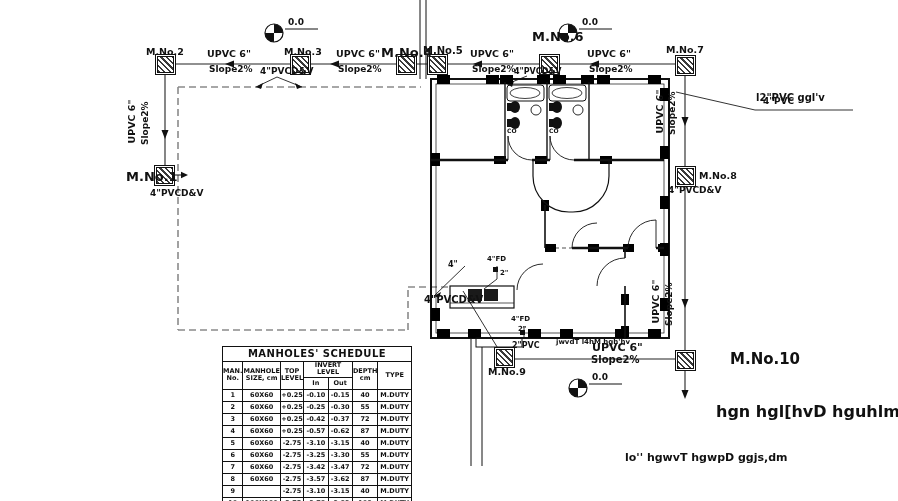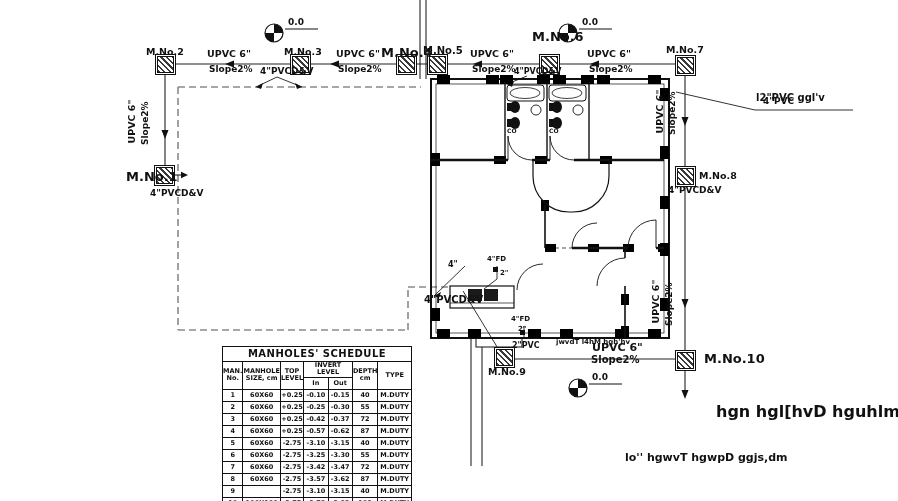--- a/index.html
+++ b/index.html
@@ -211,21 +211,21 @@
 
   <span class="lbl" style="left:126px;top:170px;font-size:13px">M.No.1</span>
   <span class="lbl" style="left:146px;top:47px;font-size:9.5px">M.No.2</span>
   <span class="lbl" style="left:284px;top:47px;font-size:9.5px">M.No.3</span>
   <span class="lbl" style="left:381px;top:46px;font-size:13px">M.No.4</span>
   <span class="lbl" style="left:423px;top:46px;font-size:10px">M.No.5</span>
   <span class="lbl" style="left:532px;top:30px;font-size:13px">M.No.6</span>
   <span class="lbl" style="left:666px;top:45px;font-size:9.5px">M.No.7</span>
   <span class="lbl" style="left:699px;top:171px;font-size:9.5px">M.No.8</span>
   <span class="lbl" style="left:488px;top:367px;font-size:9.5px">M.No.9</span>
-  <span class="lbl" style="left:704px;top:352px;font-size:13px">M.No.10</span>
+  <span class="lbl" style="left:730px;top:352px;font-size:15px">M.No.10</span>
 
   <span class="lbl" style="left:207px;top:49px;font-size:9.5px">UPVC 6"</span>
   <span class="lbl" style="left:209px;top:65px;font-size:9px">Slope2%</span>
   <span class="lbl" style="left:336px;top:49px;font-size:9.5px">UPVC 6"</span>
   <span class="lbl" style="left:338px;top:65px;font-size:9px">Slope2%</span>
   <span class="lbl" style="left:470px;top:49px;font-size:9.5px">UPVC 6"</span>
   <span class="lbl" style="left:472px;top:65px;font-size:9px">Slope2%</span>
   <span class="lbl" style="left:587px;top:49px;font-size:9.5px">UPVC 6"</span>
   <span class="lbl" style="left:589px;top:65px;font-size:9px">Slope2%</span>
   <span class="lbl" style="left:592px;top:342px;font-size:11px">UPVC 6"</span>

